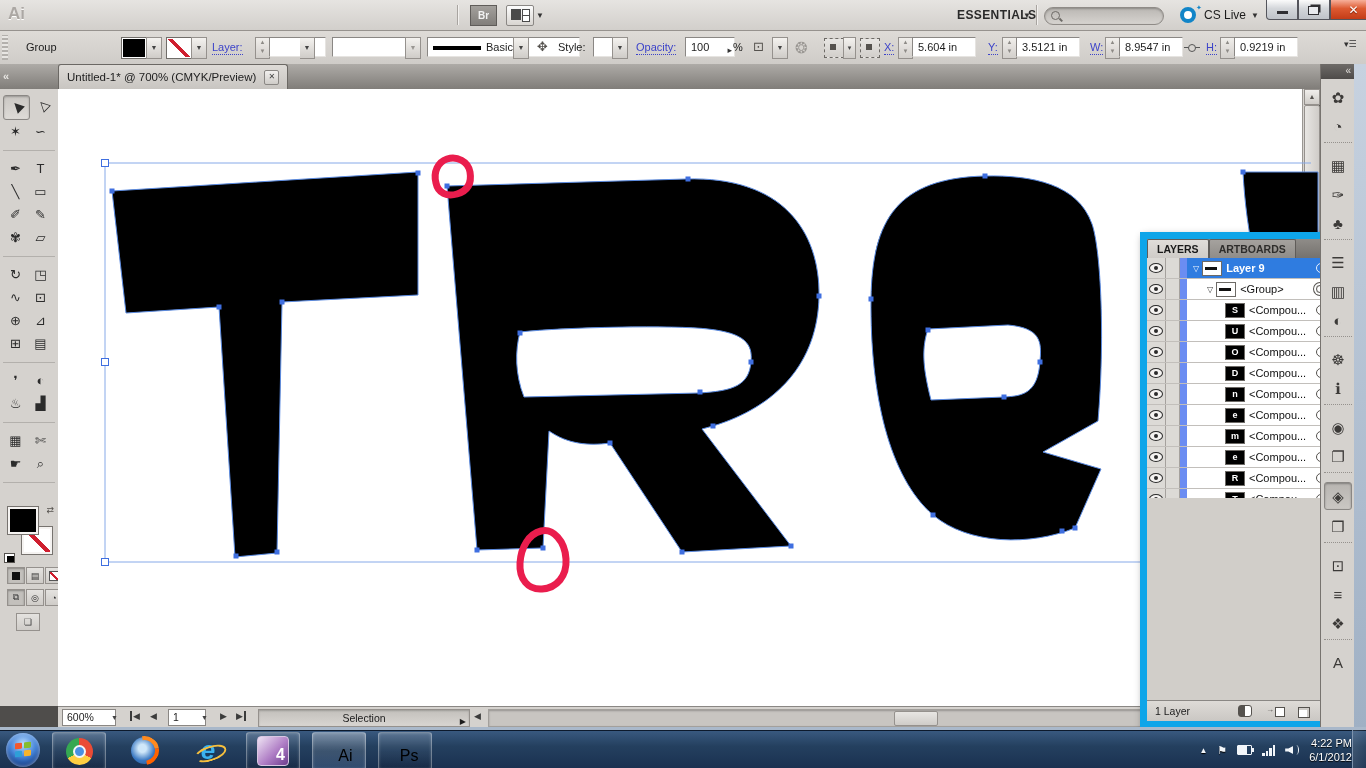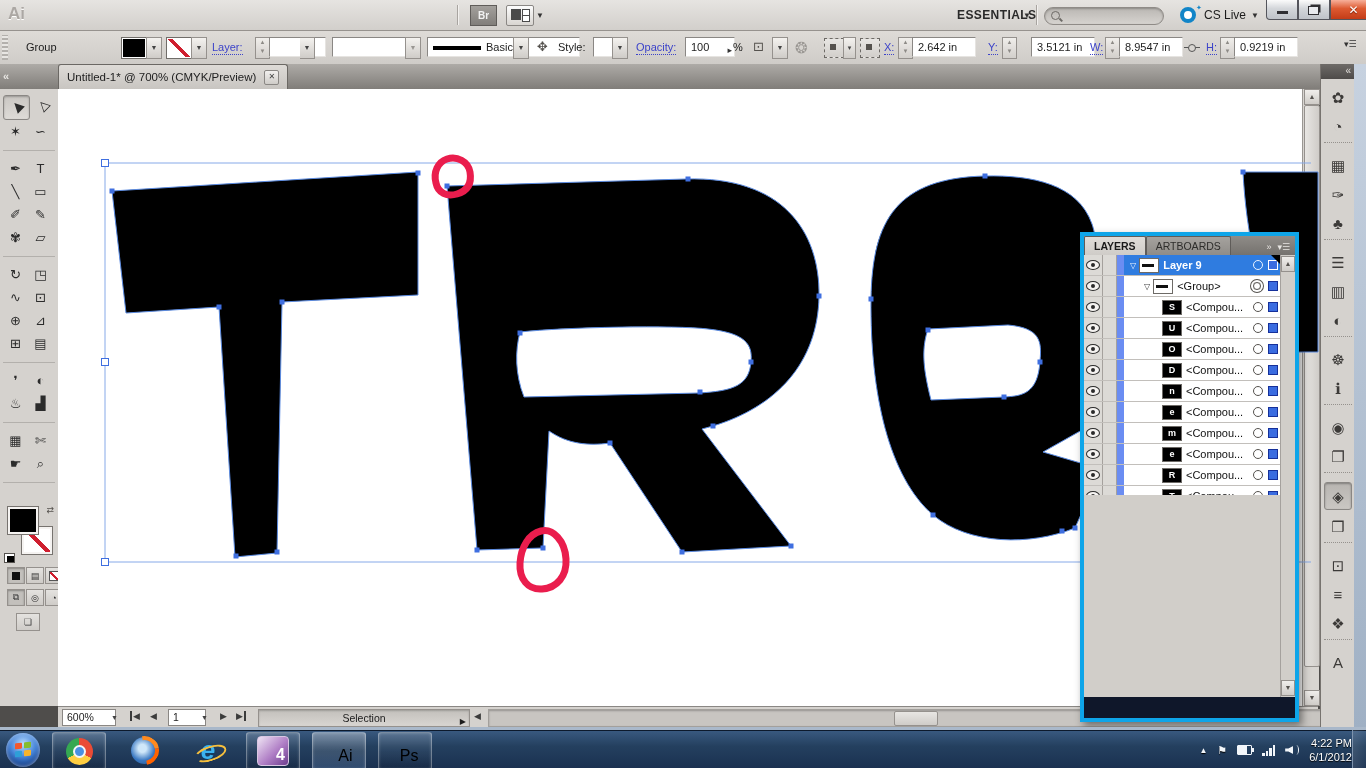--- a/index.html
+++ b/index.html
@@ -93,25 +93,25 @@
   .sb-dd{top:2px;width:13px;height:17px;font-size:7px;color:#444;text-align:center;line-height:17px;}
   .navb{top:4px;font-size:9px;color:#3b3b3b;}
   .navbar-edge{border-left:2px solid #3b3b3b;padding-left:1px;}
   .navbar-edge2{border-right:2px solid #3b3b3b;padding-right:1px;}
   .pagebox{left:110px;top:2px;width:28px;height:15px;background:#fff;border:1px solid #8a8784;line-height:15px;padding:0 4px;font-size:10.5px;}
   .selbar{left:200px;top:2px;width:210px;height:16px;background:linear-gradient(#c3c0bc,#d8d5d1);border:1px solid #95918d;box-shadow:inset 0 1px 2px rgba(0,0,0,.2);text-align:center;line-height:16px;font-size:10.5px;}
   .selbar i{position:absolute;right:3px;top:4px;font-style:normal;font-size:8px;}
   .htrack{left:430px;top:2px;width:850px;height:16px;background:#c8c5c1;box-shadow:inset 0 1px 2px rgba(0,0,0,.25);border:1px solid #a3a09c;}
   .hthumb{position:absolute;left:405px;top:1px;width:42px;height:13px;background:linear-gradient(#e8e6e3,#cfccc8);border:1px solid #95918d;border-radius:2px;}
   
-  .layers-panel{left:1080px;top:232px;width:211px;height:482px;z-index:5;border:4px solid #0ea5e9;background:#0f172a;box-shadow:3px 4px 8px rgba(0,0,0,.45);}
+  .layers-panel{left:1140px;top:232px;width:211px;height:482px;z-index:5;border:7px solid #0ea5e9;background:#7f1d1d;box-shadow:3px 4px 8px rgba(0,0,0,.45);}
   .lp-tabs{position:absolute;left:0;top:0;width:100%;height:19px;background:linear-gradient(#8f8c88,#75726e);display:flex;align-items:flex-end;}
   .lp-tab{height:18px;padding:0 9px;font-size:10.5px;font-weight:bold;line-height:18px;border:1px solid #5f5c59;border-bottom:none;border-radius:2px 2px 0 0;}
   .lp-tab.active{background:linear-gradient(#e0ddd9,#cfccc8);color:#1a1a1a;}
-  .lp-tab.inactive{background:linear-gradient(#a5a29e,#8f8c88);color:#2e2d2b;font-weight:normal;}
+  .lp-tab.inactive{background:linear-gradient(#a5a29e,#8f8c88);color:#2e2d2b;font-weight:bold;}
   .lp-hicons{margin-left:auto;display:flex;gap:6px;padding:0 5px 3px 0;color:#e8e6e3;font-size:9px;}
   #lp-rows{position:absolute;left:0;top:19px;width:197px;}
   .lrow{height:20px;display:flex;border-bottom:1px solid #c2bfbb;background:#fff;position:relative;}
   .lcell{width:18px;background:#dcdad6;border-right:1px solid #a5a19d;display:flex;align-items:center;justify-content:center;}
   .lcell.lock{width:13px;}
   .eyeball{width:12px;height:8px;border:1px solid #2b2b2b;border-radius:50%;position:relative;background:#f5f3f1;}
   .eyeball::after{content:"";position:absolute;left:3.5px;top:1.5px;width:4px;height:4px;background:#2b2b2b;border-radius:50%;}
   .lbar{width:7px;background:#6b8df2;}
   .lmain{flex:1;display:flex;align-items:center;position:relative;font-size:11px;color:#111;}
   .lrow.selected .lmain{background:#2f7ce0;color:#fff;font-weight:bold;}
@@ -309,24 +309,24 @@
   <div class="abs cb-icon" style="left:795px;color:#9a9793;font-size:15px;">❂</div>
   <div class="abs pattbtn" style="left:824px;">
       <i></i>
     </div>
   <div class="abs dd" style="left:843px;width:11px;">▾</div>
   <div class="abs pattbtn" style="left:860px;">
       <i></i>
     </div>
   <div class="abs cb-lab bluelab" style="left:884px;">X:</div>
   <div class="abs stp" style="left:898px;">▲<br>▼</div>
-  <div class="abs ibox" style="left:912px;width:52px;">2.642 in</div>
+  <div class="abs ibox" style="left:912px;width:52px;">5.604 in</div>
   <div class="abs cb-lab bluelab" style="left:988px;">Y:</div>
   <div class="abs stp" style="left:1002px;">▲<br>▼</div>
-  <div class="abs ibox" style="left:1016px;width:52px;margin-left:15px;">3.5121 in</div>
+  <div class="abs ibox" style="left:1016px;width:52px;">3.5121 in</div>
   <div class="abs cb-lab bluelab" style="left:1090px;">W:</div>
   <div class="abs stp" style="left:1105px;">▲<br>▼</div>
   <div class="abs ibox" style="left:1119px;width:52px;">8.9547 in</div>
   <div class="abs chain" style="left:1184px;"></div>
   <div class="abs cb-lab bluelab" style="left:1206px;">H:</div>
   <div class="abs stp" style="left:1220px;">▲<br>▼</div>
   <div class="abs ibox" style="left:1234px;width:52px;">0.9219 in</div>
   <div class="abs pm-ic" style="left:1344px;"><span>▾</span><span>☰</span></div>
 </div>
 
@@ -636,20 +636,35 @@
           <div class="llabel">&lt;Compou...</div>
           <div class="ltarget"></div>
           <div class="lsq"></div>
         </div>
       </div>
     </div>
   <div class="lp-filler"></div>
   <div class="lp-scroll">
     <div class="sb-btn" style="top:1px;left:0;width:12px;">▲</div>
     <div class="sb-btn" style="bottom:1px;left:0;width:12px;">▼</div>
+  </div>
+  <div class="lp-foot">
+    <span class="name">1 Layer</span>
+    <span style="margin-left:auto;"></span>
+    <span class="fico">
+        <i class="f-clip" style="display:block;"></i>
+      </span>
+    <span class="fico f-sub"></span>
+    <span class="fico">
+        <i class="f-new" style="display:block;"></i>
+      </span>
+    <span class="fico" style="position:relative;">
+        <i class="f-trash" style="display:block;margin-left:2px;"></i>
+      </span>
+    <div class="lp-grip"></div>
   </div>
 </div>
 
 <div class="abs dock">
   <div class="dock-head">«</div>
   <div id="dock-icons">
       <div class="dicon">
         <div class="dg">✿</div>
       </div>
       <div class="dicon">

